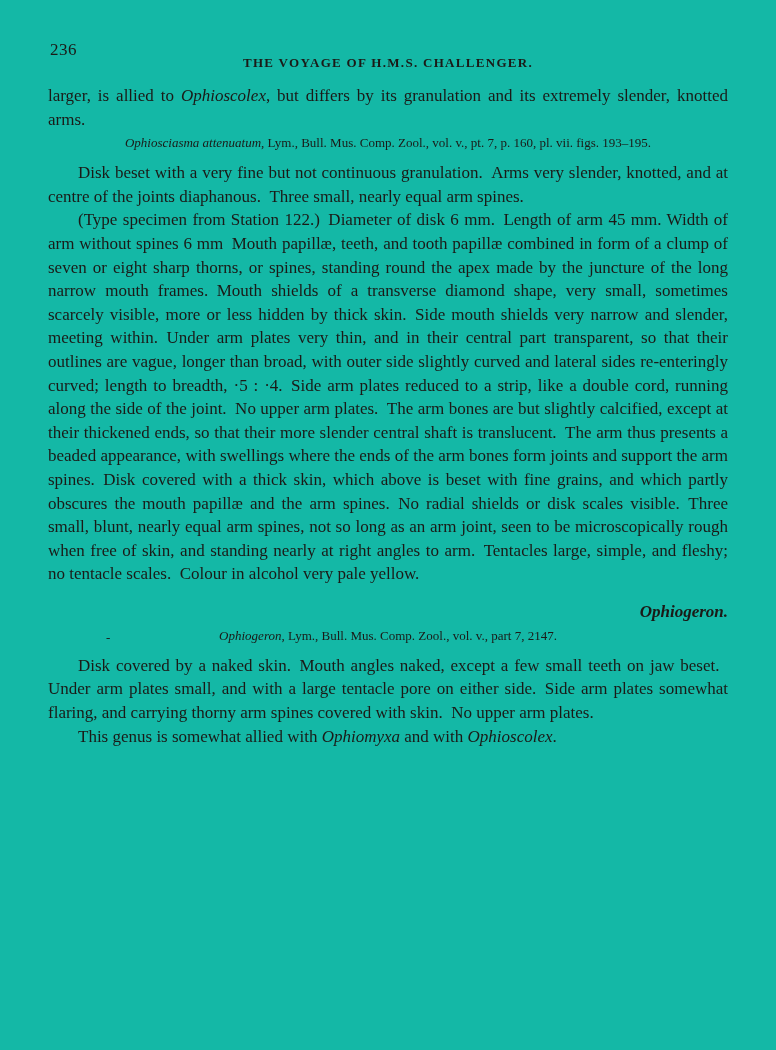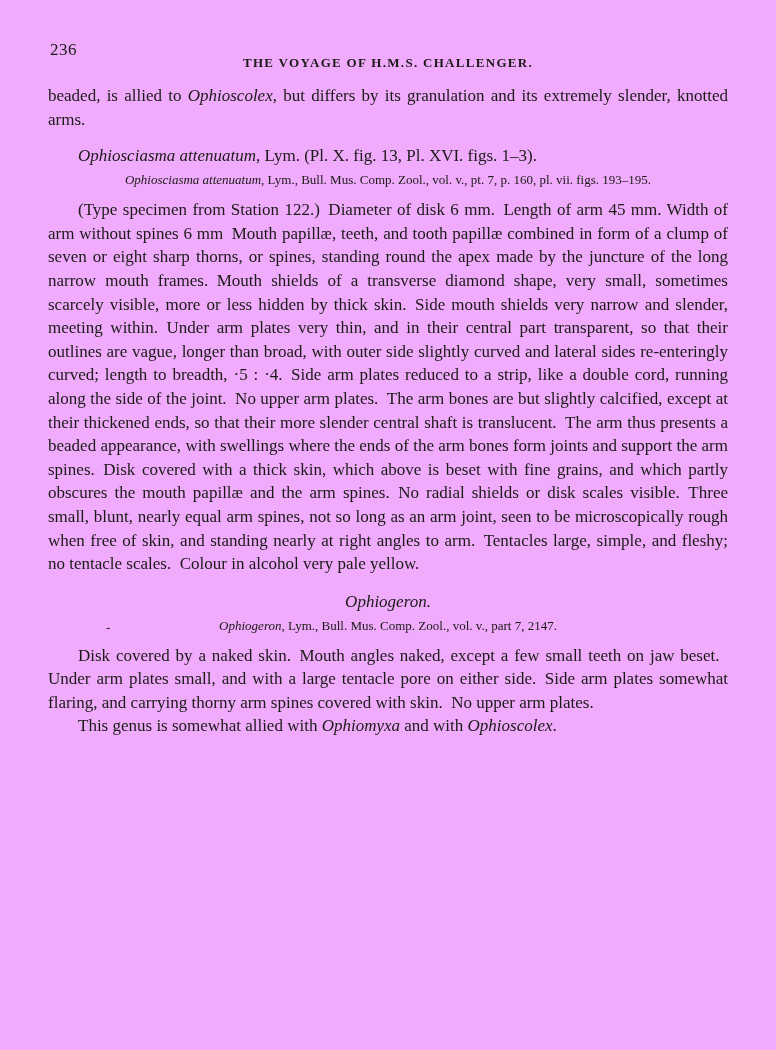--- a/index.html
+++ b/index.html
@@ -7,21 +7,21 @@
   body {
     width: 776px;
     height: 1050px;
     font-family: "Liberation Serif", "DejaVu Serif", serif;
     color: #1b1a17;
   }
   .page {
     position: relative;
     width: 776px;
     height: 1050px;
-    background: #f0abfc;
+    background: #14b8a6;
     padding: 40px 48px 0 48px;
     overflow: hidden;
   }
   .running-head {
     position: relative;
     height: 24px;
     margin-bottom: 20px;
   }
   .page-number {
     position: absolute;
@@ -56,23 +56,23 @@
   }
   p.citation {
     position: relative;
     font-size: 13px;
     line-height: 18px;
     text-align: center;
     margin: 3px 0 9px 0;
   }
   h3.genus-heading {
     font-size: 17px;
-    font-weight: normal;
+    font-weight: bold;
     font-style: italic;
-    text-align: center;
+    text-align: right;
     line-height: 24px;
     margin-top: 14px;
   }
   .stray-dash {
     position: absolute;
     left: 58px;
     top: 2px;
     font-size: 13px;
   }
   i { font-style: italic; }
@@ -82,27 +82,27 @@
 
 <div class="page">
 
   <header class="running-head">
     <span class="page-number">236</span>
     <span class="running-title">THE VOYAGE OF H.M.S. CHALLENGER.</span>
   </header>
 
   <main class="text-block">
 
-    <p class="body noindent"><span>beaded, is allied to </span><i>Ophioscolex</i><span>, but differs by its granulation and its extremely slender, knotted arms.</span></p>
+    <p class="body noindent"><span>larger, is allied to </span><i>Ophioscolex</i><span>, but differs by its granulation and its extremely slender, knotted arms.</span></p>
 
 
-    <h3 class="species-heading"><i>Ophiosciasma attenuatum</i><span>, Lym. (Pl. X. fig. 13, Pl. XVI. figs. 1–3).</span></h3>
 
     <p class="citation"><i>Ophiosciasma attenuatum</i><span>, Lym., Bull. Mus. Comp. Zool., vol. v., pt. 7, p. 160, pl. vii. figs. 193–195.</span></p>
 
+    <p class="body"><span>Disk beset with a very fine but not continuous granulation. Arms very slender, knotted, and at centre of the joints diaphanous. Three small, nearly equal arm spines.</span></p>
 
     <p class="body"><span>(Type specimen from Station 122.) Diameter of disk 6 mm. Length of arm 45 mm. Width of arm without spines 6 mm Mouth papillæ, teeth, and tooth papillæ combined in form of a clump of seven or eight sharp thorns, or spines, standing round the apex made by the juncture of the long narrow mouth frames. Mouth shields of a transverse diamond shape, very small, sometimes scarcely visible, more or less hidden by thick skin. Side mouth shields very narrow and slender, meeting within. Under arm plates very thin, and in their central part transparent, so that their outlines are vague, longer than broad, with outer side slightly curved and lateral sides re-enteringly curved; length to breadth, ·5 : ·4. Side arm plates reduced to a strip, like a double cord, running along the side of the joint. No upper arm plates. The arm bones are but slightly calcified, except at their thickened ends, so that their more slender central shaft is translucent. The arm thus presents a beaded appearance, with swellings where the ends of the arm bones form joints and support the arm spines. Disk covered with a thick skin, which above is beset with fine grains, and which partly obscures the mouth papillæ and the arm spines. No radial shields or disk scales visible. Three small, blunt, nearly equal arm spines, not so long as an arm joint, seen to be microscopically rough when free of skin, and standing nearly at right angles to arm. Tentacles large, simple, and fleshy; no tentacle scales. Colour in alcohol very pale yellow.</span></p>
 
 
 
     <h3 class="genus-heading"><i>Ophiogeron.</i></h3>
 
     <p class="citation"><span class="stray-dash">-</span><i>Ophiogeron</i><span>, Lym., Bull. Mus. Comp. Zool., vol. v., part 7, 2147.</span></p>
 
     <p class="body"><span>Disk covered by a naked skin. Mouth angles naked, except a few small teeth on jaw beset. Under arm plates small, and with a large tentacle pore on either side. Side arm plates somewhat flaring, and carrying thorny arm spines covered with skin. No upper arm plates.</span></p>

